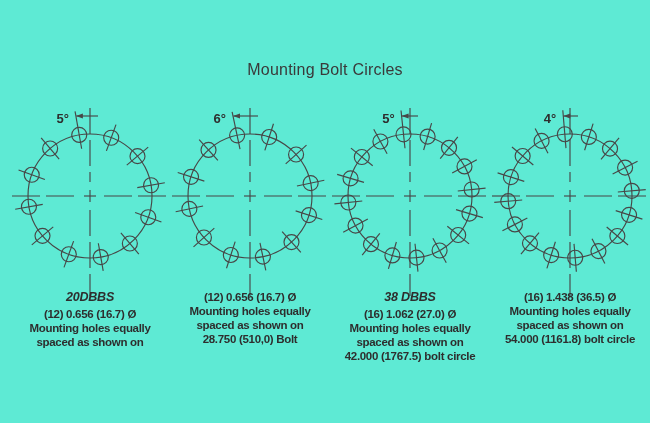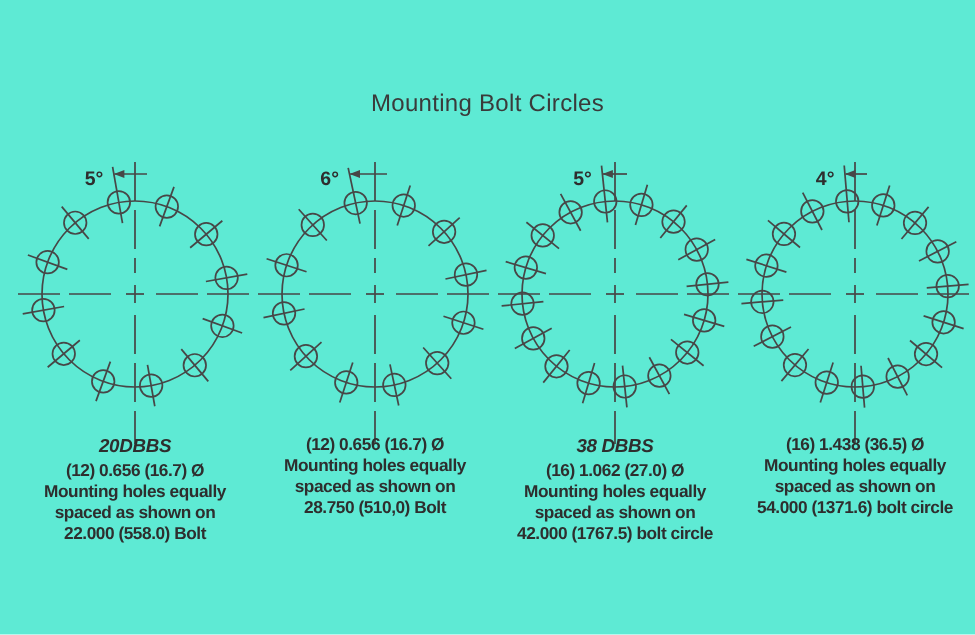--- a/index.html
+++ b/index.html
@@ -87,21 +87,20 @@
             <line x1="66.39384154332281" y1="16" x2="88" y2="16"></line>
             <polygon points="65.9,16 72.9,13.4 72.9,18.6" fill="#474747" stroke="none"></polygon>
           </g>
         <text class="angle-text" text-anchor="end" x="58.9" y="23">5°</text>
       </svg>
       <div class="label">
         <div class="label-title"><span class="star"></span><span>20DBBS</span></div>
         <div class="spec-line">(12) 0.656 (16.7) Ø</div>
         <div class="spec-line">Mounting holes equally</div>
         <div class="spec-line">spaced as shown on</div>
-        <div class="spec-line">22.000 (558.0) Bolt</div>
       </div>
     </div>
 
     <div class="col">
       <svg class="drawing" width="160" height="200" viewBox="0 0 160 200">
           <g stroke="#474747" fill="none" stroke-width="1.15">
             <line x1="80" y1="8" x2="80" y2="82" stroke-dasharray="26 6"></line>
             <line x1="80" y1="90" x2="80" y2="102"></line>
             <line x1="80" y1="110" x2="80" y2="196" stroke-dasharray="26 6"></line>
             <line x1="2" y1="96" x2="66" y2="96" stroke-dasharray="28 6"></line>
@@ -245,18 +244,18 @@
             <line x1="94.59358692442352" y1="50.27224889982785" x2="103.10651263033725" y2="23.597727424727438"></line>
             <line x1="73.78221230644152" y1="16" x2="88" y2="16"></line>
             <polygon points="73.3,16 80.3,13.4 80.3,18.6" fill="#474747" stroke="none"></polygon>
           </g>
         <text class="angle-text" text-anchor="end" x="66.3" y="23">4°</text>
       </svg>
       <div class="label">
         <div class="spec-line">(16) 1.438 (36.5) Ø</div>
         <div class="spec-line">Mounting holes equally</div>
         <div class="spec-line">spaced as shown on</div>
-        <div class="spec-line">54.000 (1371.6) bolt circle</div>
+        <div class="spec-line">54.000 (1161.8) bolt circle</div>
       </div>
     </div>
 
   </div>
 </div>
 
 </body></html>

